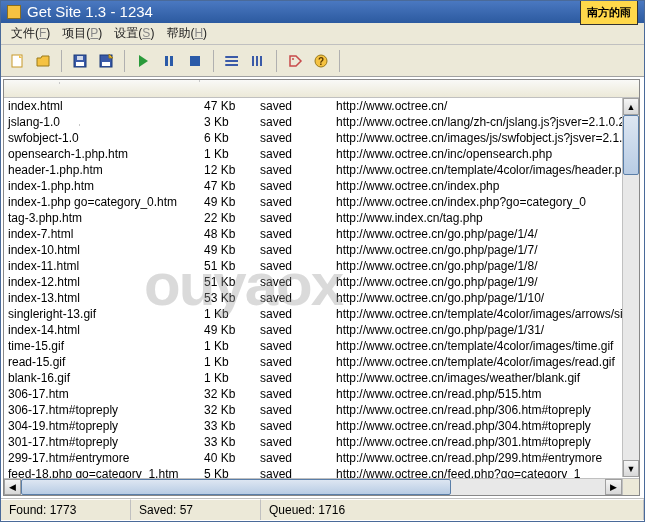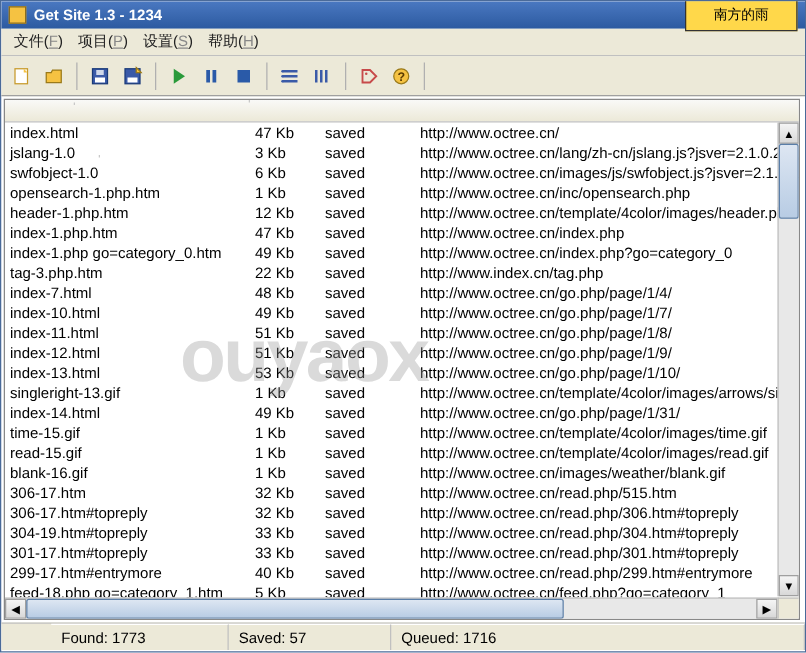--- a/index.html
+++ b/index.html
@@ -1,20 +1,20 @@
 <!DOCTYPE html>
 <html><head>
 <meta charset="utf-8">
 <style>
   * { box-sizing: border-box; margin: 0; padding: 0; }
   body { font-family: "Microsoft YaHei", Tahoma, Arial, sans-serif; font-size: 12px; background: #fff; width: 645px; height: 522px; overflow: hidden; border: 1px solid #4a6a99; }
   .titlebar { background: linear-gradient(#4a78c1, #2c5aa0); color: #fff; height: 22px; line-height: 22px; padding: 0 6px; display: flex; align-items: center; }
   .titlebar .ticon { width: 14px; height: 14px; background: #f5c242; border: 1px solid #8a6d1e; margin-right: 6px; }
-  .title-text { flex: 1; font-weight: bold; font-size: 12px; }
-  .branding { background: #ffd84a; color: #000; padding: 1px 22px; font-weight: normal; border: 1px solid #333; font-size: 11px; }
+  .title-text { flex: 1; font-weight: normal; font-size: 15px; }
+  .branding { background: #ffd84a; color: #000; padding: 1px 6px; font-weight: bold; border: 1px solid #333; font-size: 11px; }
   .menubar { background: #ece9d8; height: 22px; display: flex; align-items: center; padding: 0 4px; border-bottom: 1px solid #c0c0c0;}
   .menu-item { padding: 2px 6px; color: #222; cursor: default; }
   .menu-item span.u { text-decoration: underline; color: #888;}
   .toolbar { background: #ece9d8; height: 32px; display: flex; align-items: center; padding: 0 4px; border-bottom: 1px solid #a0a0a0; gap: 2px;}
   .tbtn { width: 24px; height: 24px; display: flex; align-items: center; justify-content: center; border: 1px solid transparent; border-radius: 2px; }
   .sep { width: 1px; height: 22px; background: #b0b0b0; margin: 0 4px; }
   .content-wrap { position: relative; border: 1px solid #888; margin: 2px; width: 637px; height: 417px; overflow: hidden; background:#fff; }
   .headerrow { display: flex; background: linear-gradient(#f9f9f7,#ece9d8); border-bottom: 1px solid #c0c0c0; height: 18px; font-size: 12px; flex-direction: column; }
   .th { border-right: 1px solid #c8c8c8; padding: 1px 4px; line-height: 16px; overflow: hidden; white-space: nowrap; }
   .th.name { width: 196px; }
@@ -34,21 +34,21 @@
   .vscroll .track { position:absolute; top:17px; bottom:17px; left:0; right:0; }
   .vscroll .thumb { position:absolute; top:0; left:0; right:0; height:60px; background: linear-gradient(#dde6f2,#b8cce4); border:1px solid #5a7ea8; border-radius:2px;}
   .vscroll .arrow.bottom { position:absolute; bottom:0; left:0; right:0;}
   .hscroll { position: absolute; left:0; right:17px; bottom:0; height:17px; background:#e8e8e8; border-top:1px solid #c0c0c0; display:flex; }
   .hscroll .arrow { width:17px; background:linear-gradient(#f5f5f5,#d8d8d8); border:1px solid #a0a0a0; display:flex;align-items:center;justify-content:center;font-size:9px;}
   .hscroll .track { flex:1; position:relative;}
   .hscroll .thumb { position:absolute; top:0; bottom:0; left:0; width:430px; background:linear-gradient(#dde6f2,#b8cce4); border:1px solid #5a7ea8; border-radius:2px;}
   .corner { position:absolute; right:0; bottom:0; width:17px; height:17px; background:#ece9d8; border-left:1px solid #c0c0c0; border-top:1px solid #c0c0c0;}
   .statusbar { display:flex; height:22px; background:#ece9d8; border-top:1px solid #c0c0c0; font-size:12px; align-items:stretch;}
   .stat { padding:3px 8px; border-right:1px solid #c0c0c0; border-top:1px solid #fff; }
-  .stat.found{width:142px;margin-left:40px;} .stat.saved{width:130px;} .stat.queued{flex:1;}
+  .stat.found{width:130px;} .stat.saved{width:130px;} .stat.queued{flex:1;}
   .watermark { position:absolute; top:170px; left:140px; font-size:60px; font-weight:bold; color:rgba(150,150,150,0.35); letter-spacing:-2px; pointer-events:none; font-family: Arial, sans-serif;}
   svg { display:block; }
 </style>
 </head>
 <body>
 
 <div class="titlebar">
   <div class="ticon"></div>
   <div class="title-text">Get Site 1.3 - 1234</div>
   <div class="branding">南方的雨</div>

